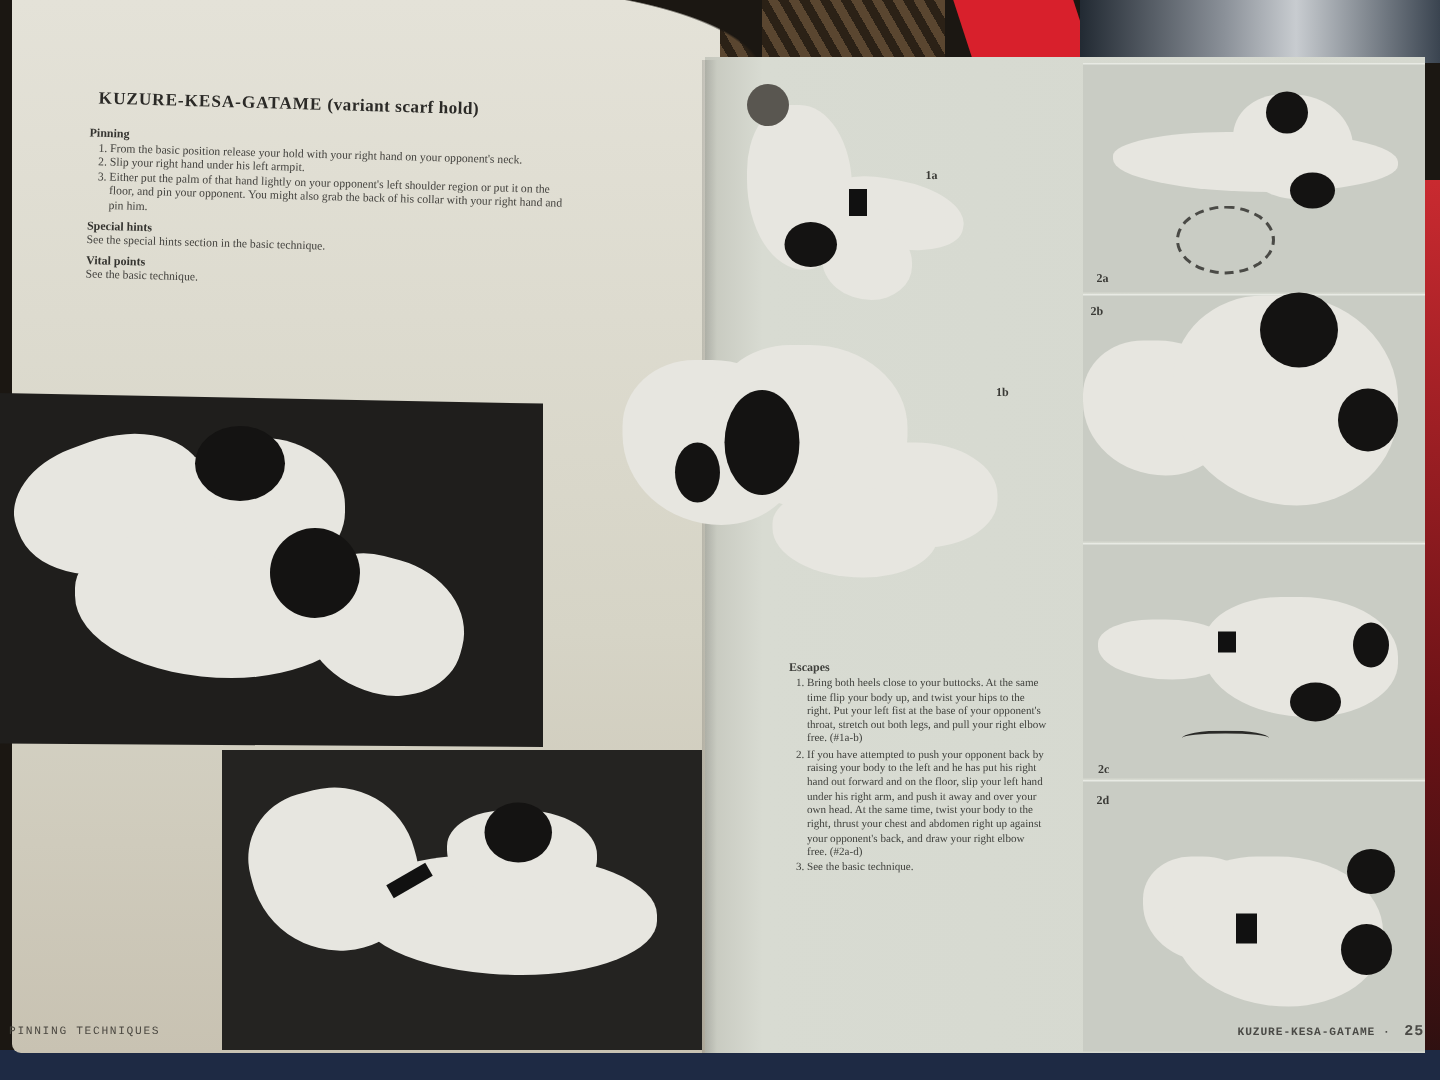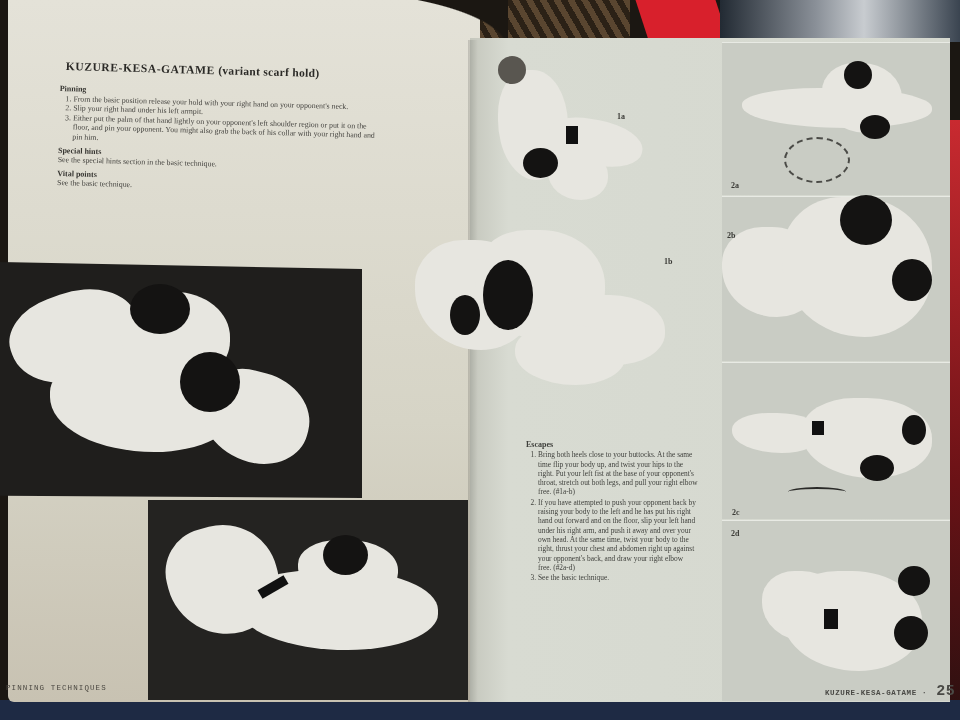--- a/index.html
+++ b/index.html
@@ -105,21 +105,21 @@
   .escapes li { margin-bottom:1px; }
 
   .footer-left {
     position:absolute; left:6px; top:684px; font-size:7.5px; letter-spacing:1.1px;
     color:#4a4740; font-weight:normal; font-family:"Liberation Mono", monospace;
   }
   .footer-right {
     position:absolute; left:825px; top:683px; font-size:7.5px; letter-spacing:0.6px;
     color:#4a4a46; font-weight:bold; font-family:"Liberation Mono", monospace;
   }
-  .footer-right .num { font-size:15px; margin-left:4px;font-family:Liberation Mono, monospace; }
+  .footer-right .num { font-size:10px; margin-left:4px;font-family:Liberation Mono, monospace; }
   .spine-shadow {
     position:absolute; left:468px; top:40px; width:10px; height:662px;
     background:linear-gradient(90deg,rgba(0,0,0,0.15),rgba(0,0,0,0));
   }
 </style>
 </head>
 <body>
 
 <div class="bg-wicker"></div>
 <div class="bg-red"></div>
@@ -194,21 +194,21 @@
   <div class="hair" style="left:138px;top:72px;width:30px;height:24px;"></div>
   <div class="circle-dash" style="left:62px;top:94px;width:62px;height:42px;"></div>
   <div class="fig-label" style="left:9px;top:138px;">2a</div>
 </div>
 
 <div class="panel panel-2b">
   <div class="gi" style="left:0px;top:30px;width:100px;height:90px;"></div>
   <div class="gi" style="left:60px;top:0px;width:150px;height:140px;"></div>
   <div class="hair" style="left:118px;top:-2px;width:52px;height:50px;"></div>
   <div class="hair" style="left:170px;top:62px;width:40px;height:42px;"></div>
-  <div class="fig-label" style="left:5px;top:6px;margin-top:28px;">2b</div>
+  <div class="fig-label" style="left:5px;top:6px;">2b</div>
 </div>
 
 <div class="panel panel-2c">
   <div class="gi" style="left:10px;top:50px;width:90px;height:40px;"></div>
   <div class="gi" style="left:80px;top:35px;width:130px;height:80px;"></div>
   <div class="hair" style="left:180px;top:52px;width:24px;height:30px;"></div>
   <div class="hair" style="left:138px;top:92px;width:34px;height:26px;"></div>
   <div class="belt" style="left:90px;top:58px;width:12px;height:14px;"></div>
   <div class="arrow" style="left:66px;top:124px;width:58px;height:8px;"></div>
   <div class="fig-label" style="left:10px;top:145px;">2c</div>

